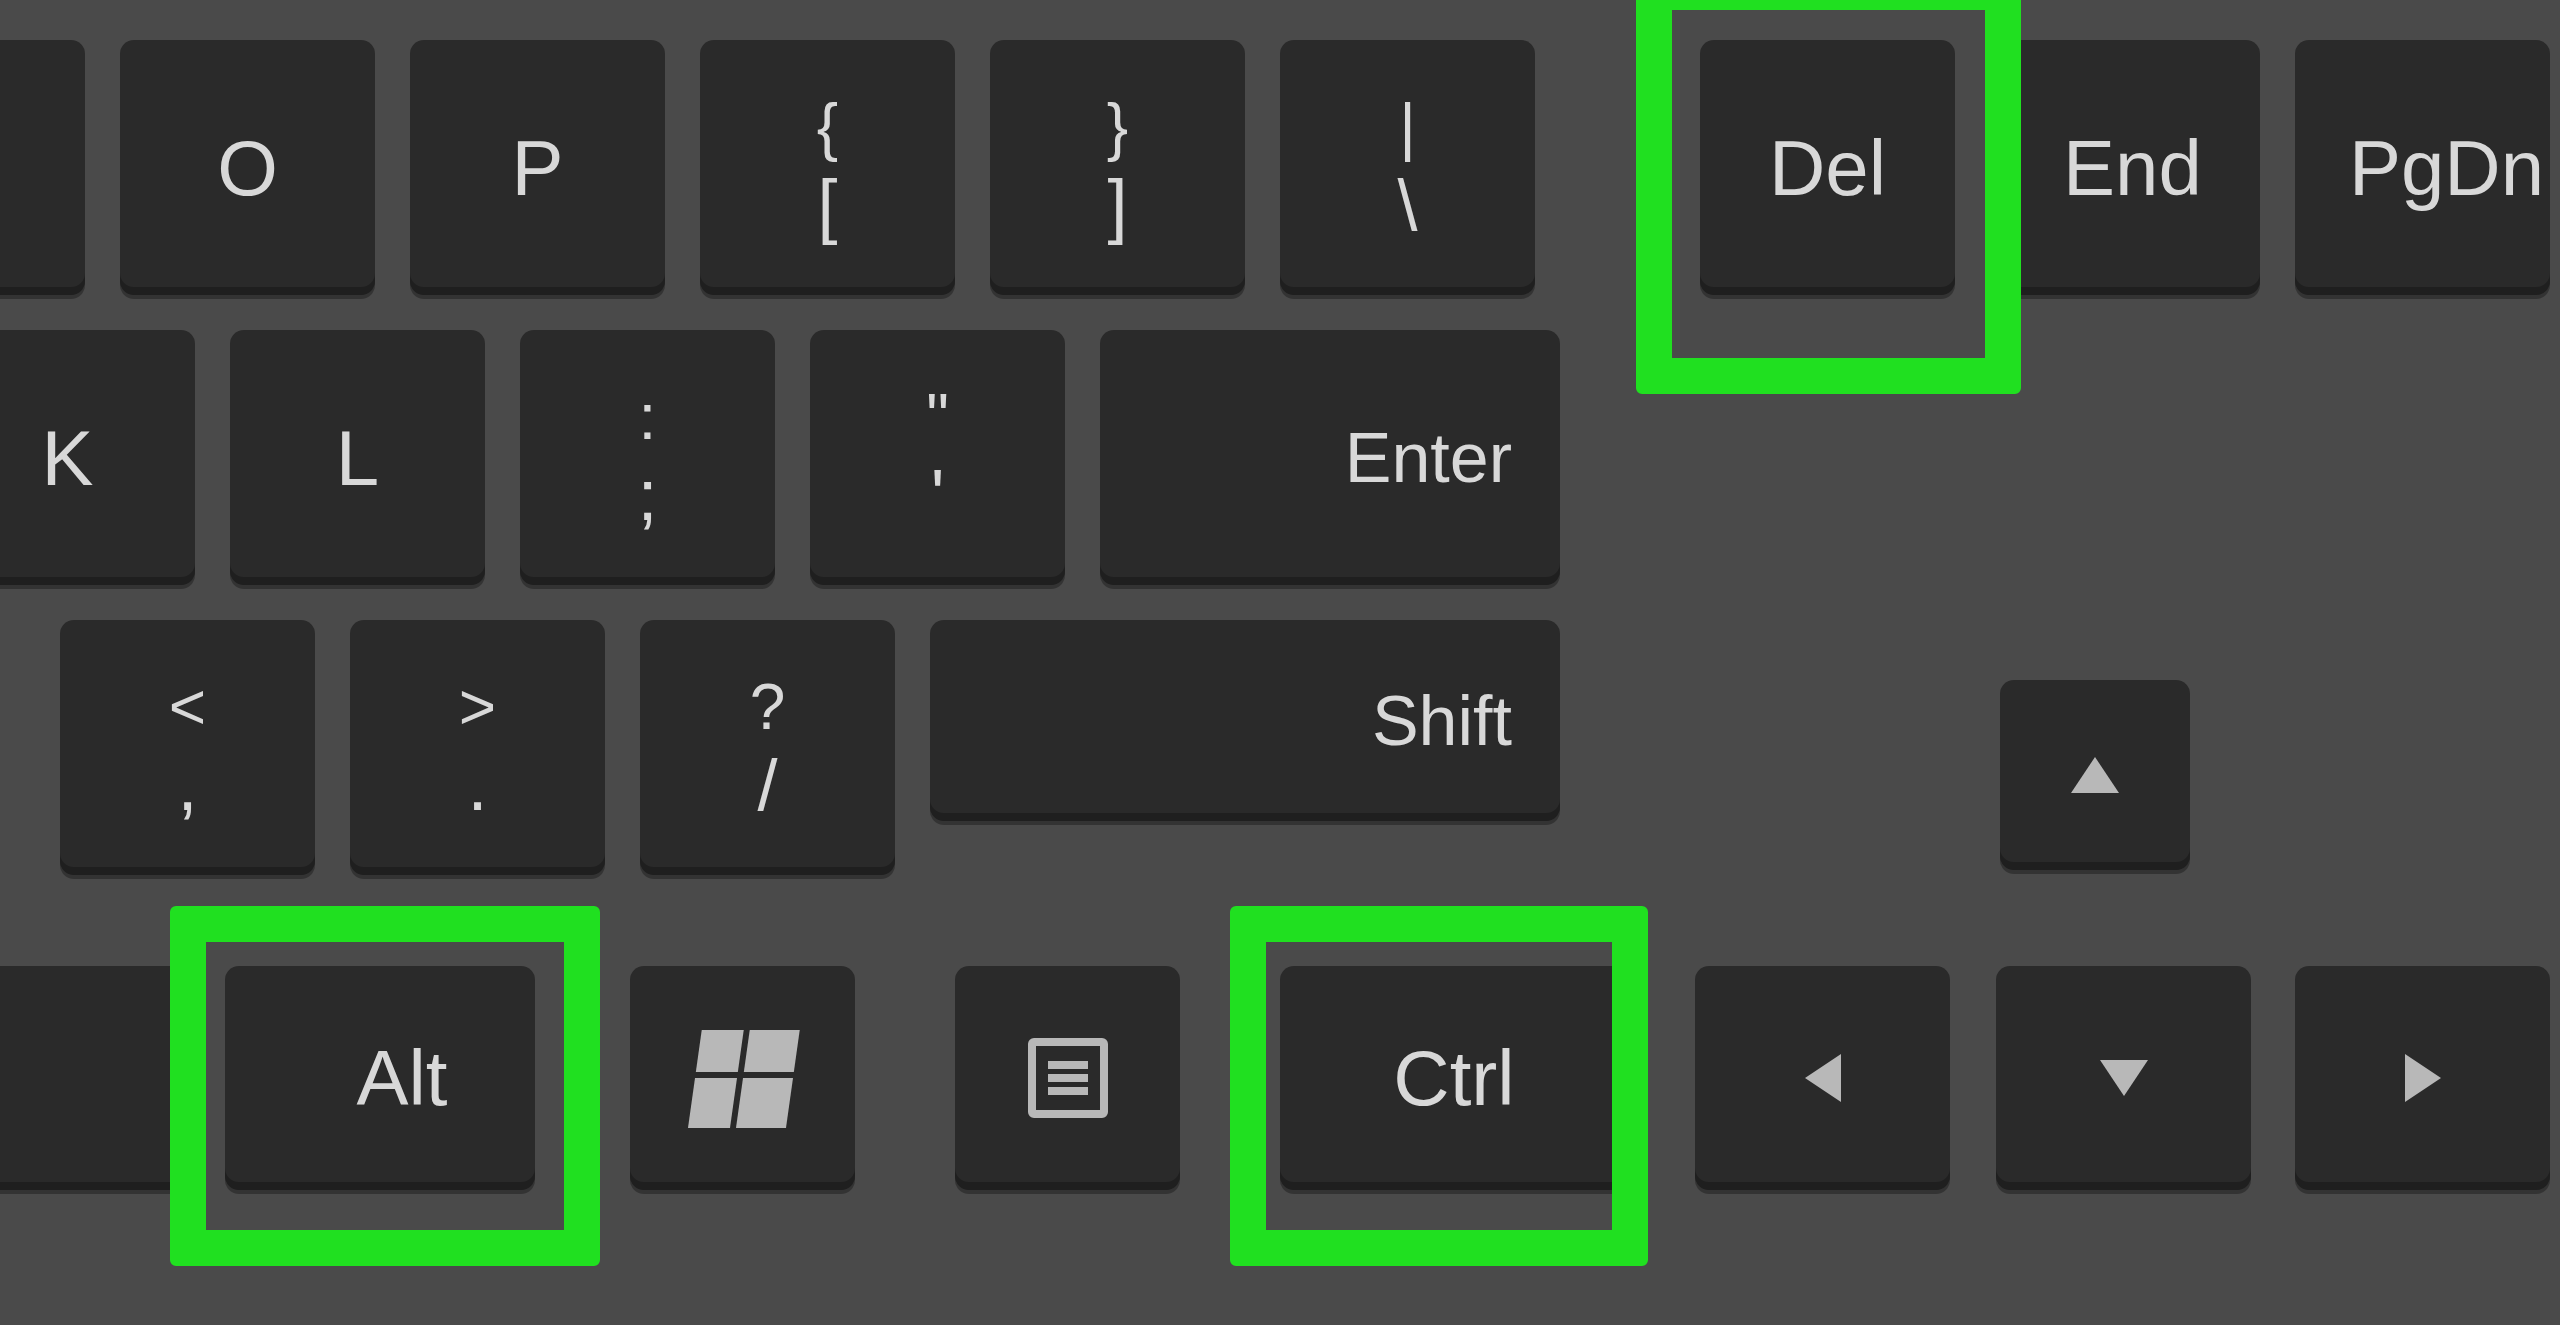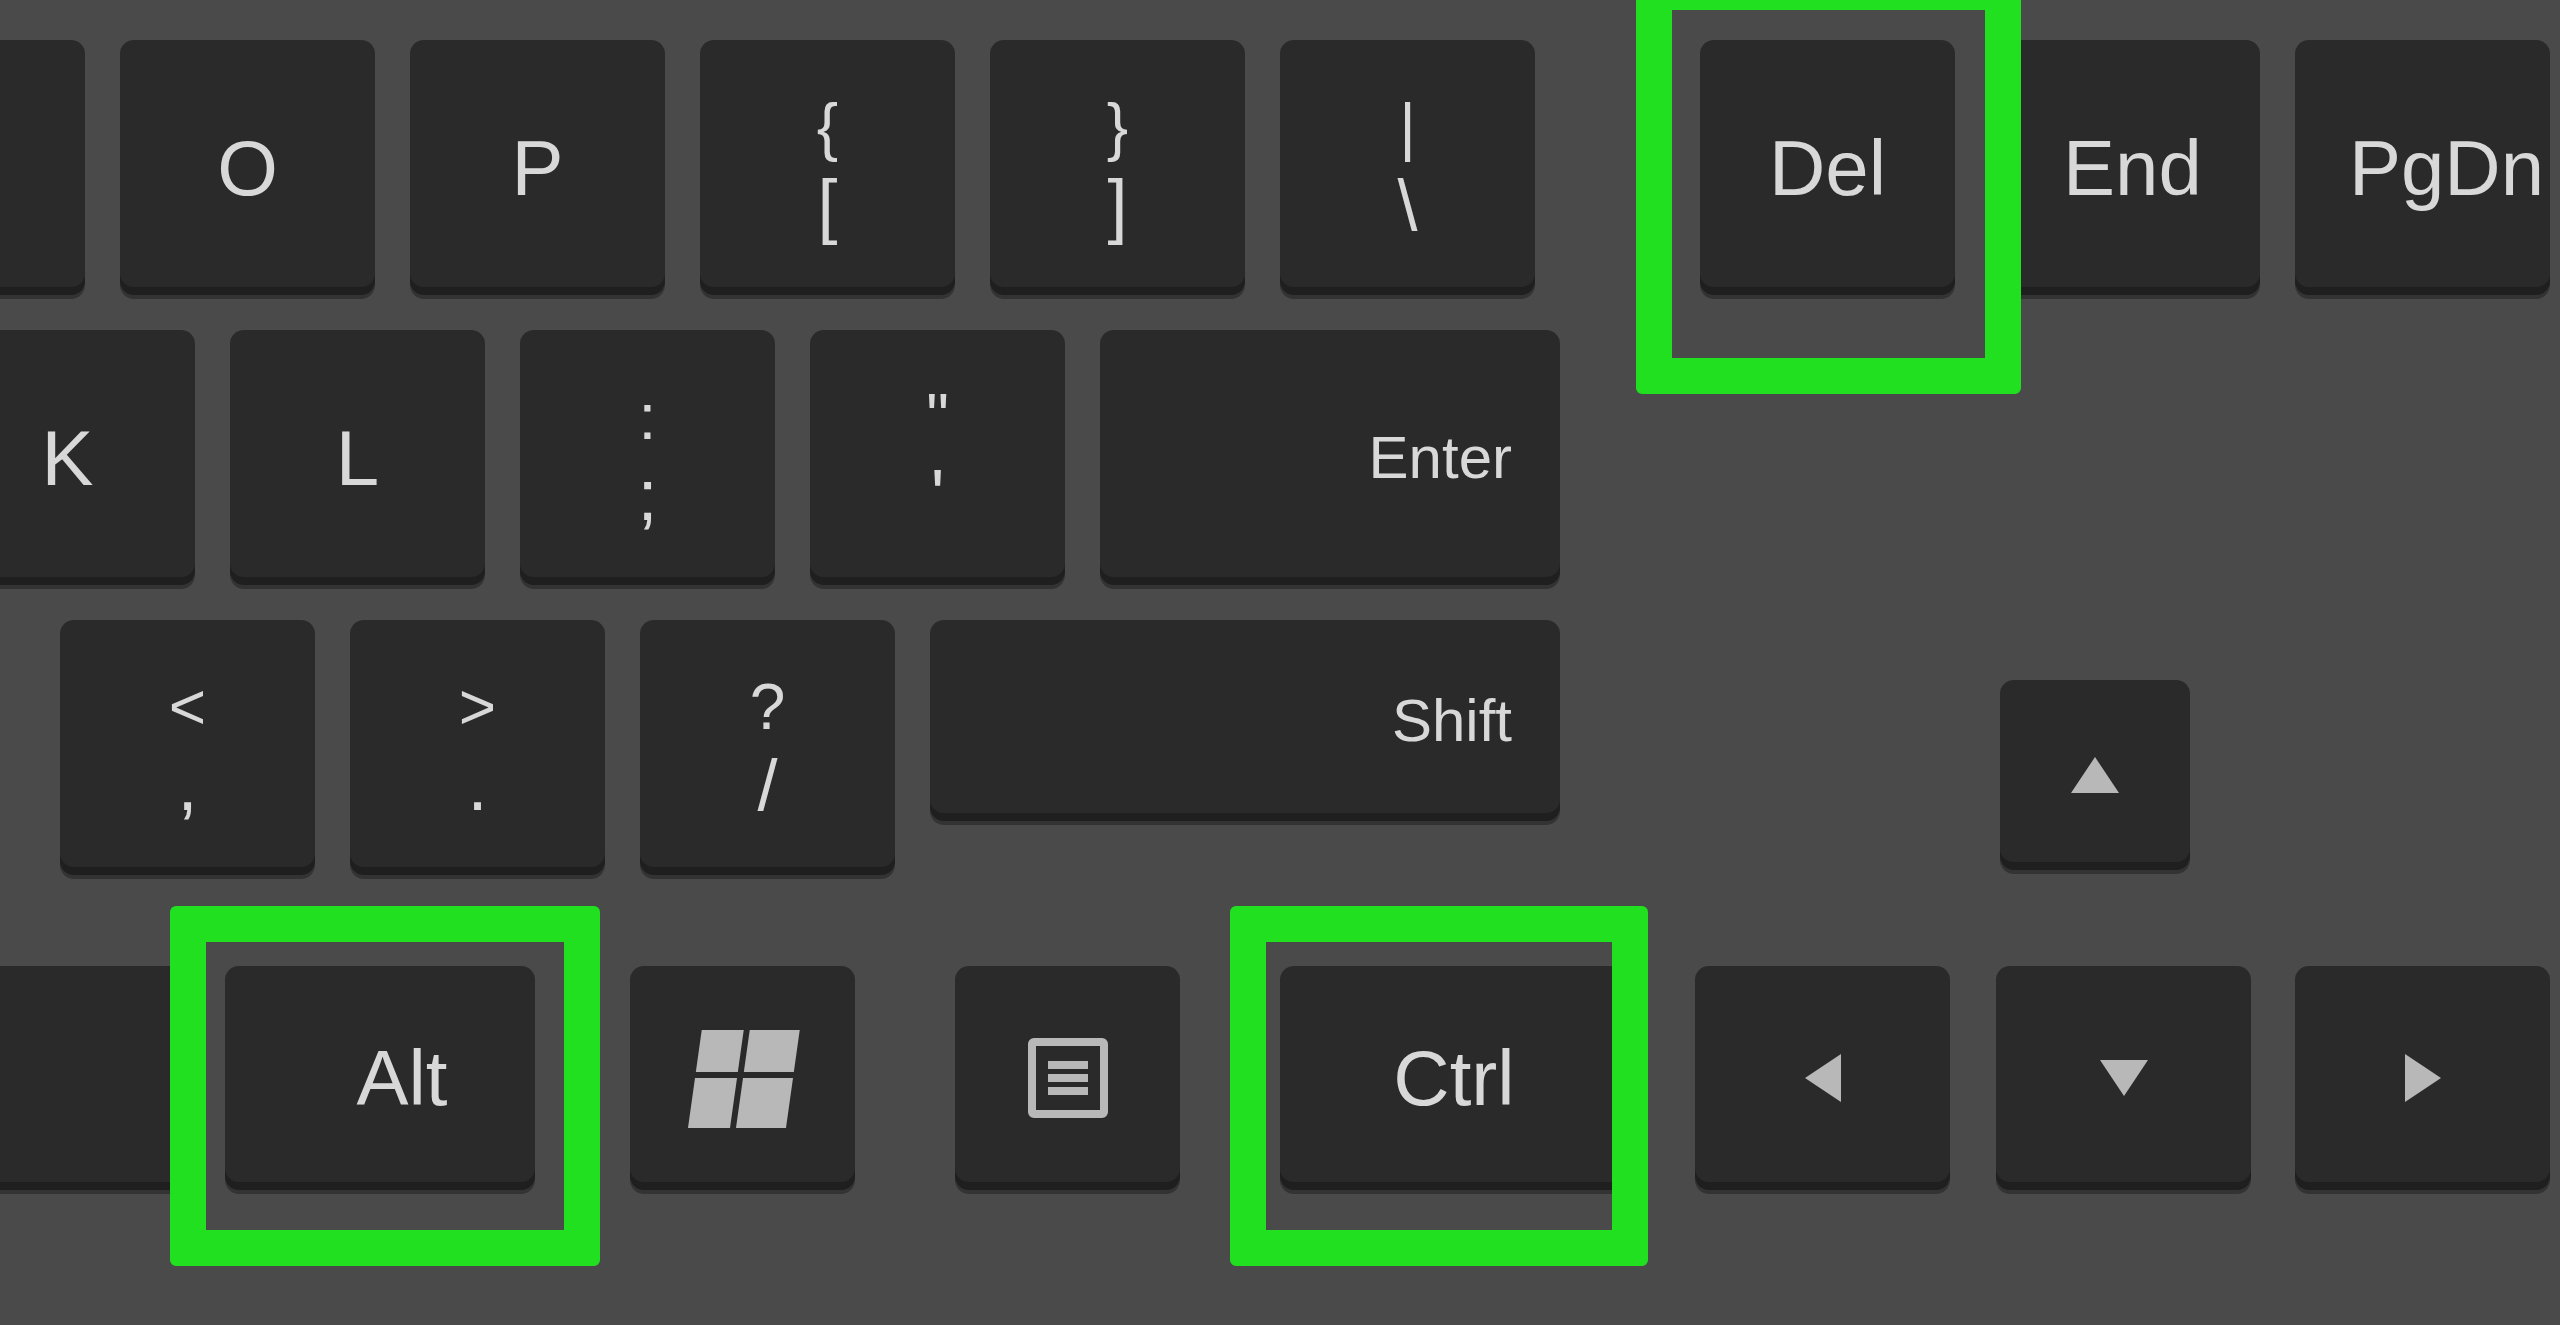--- a/index.html
+++ b/index.html
@@ -39,21 +39,21 @@
     font-weight: 300;
     margin-bottom: 10px;
   }
   .key.twoline .primary { font-size: 72px; }
   .key.twoline .secondary { font-size: 64px; }
   .key.label-right {
     align-items: center;
     justify-content: center;
   }
   .key.label-right .primary {
-    font-size: 60px;
+    font-size: 70px;
     position: absolute;
     right: 48px;
   }
   .highlight {
     position: absolute;
     border: 36px solid #20e020;
     border-radius: 6px;
     pointer-events: none;
   }
   

